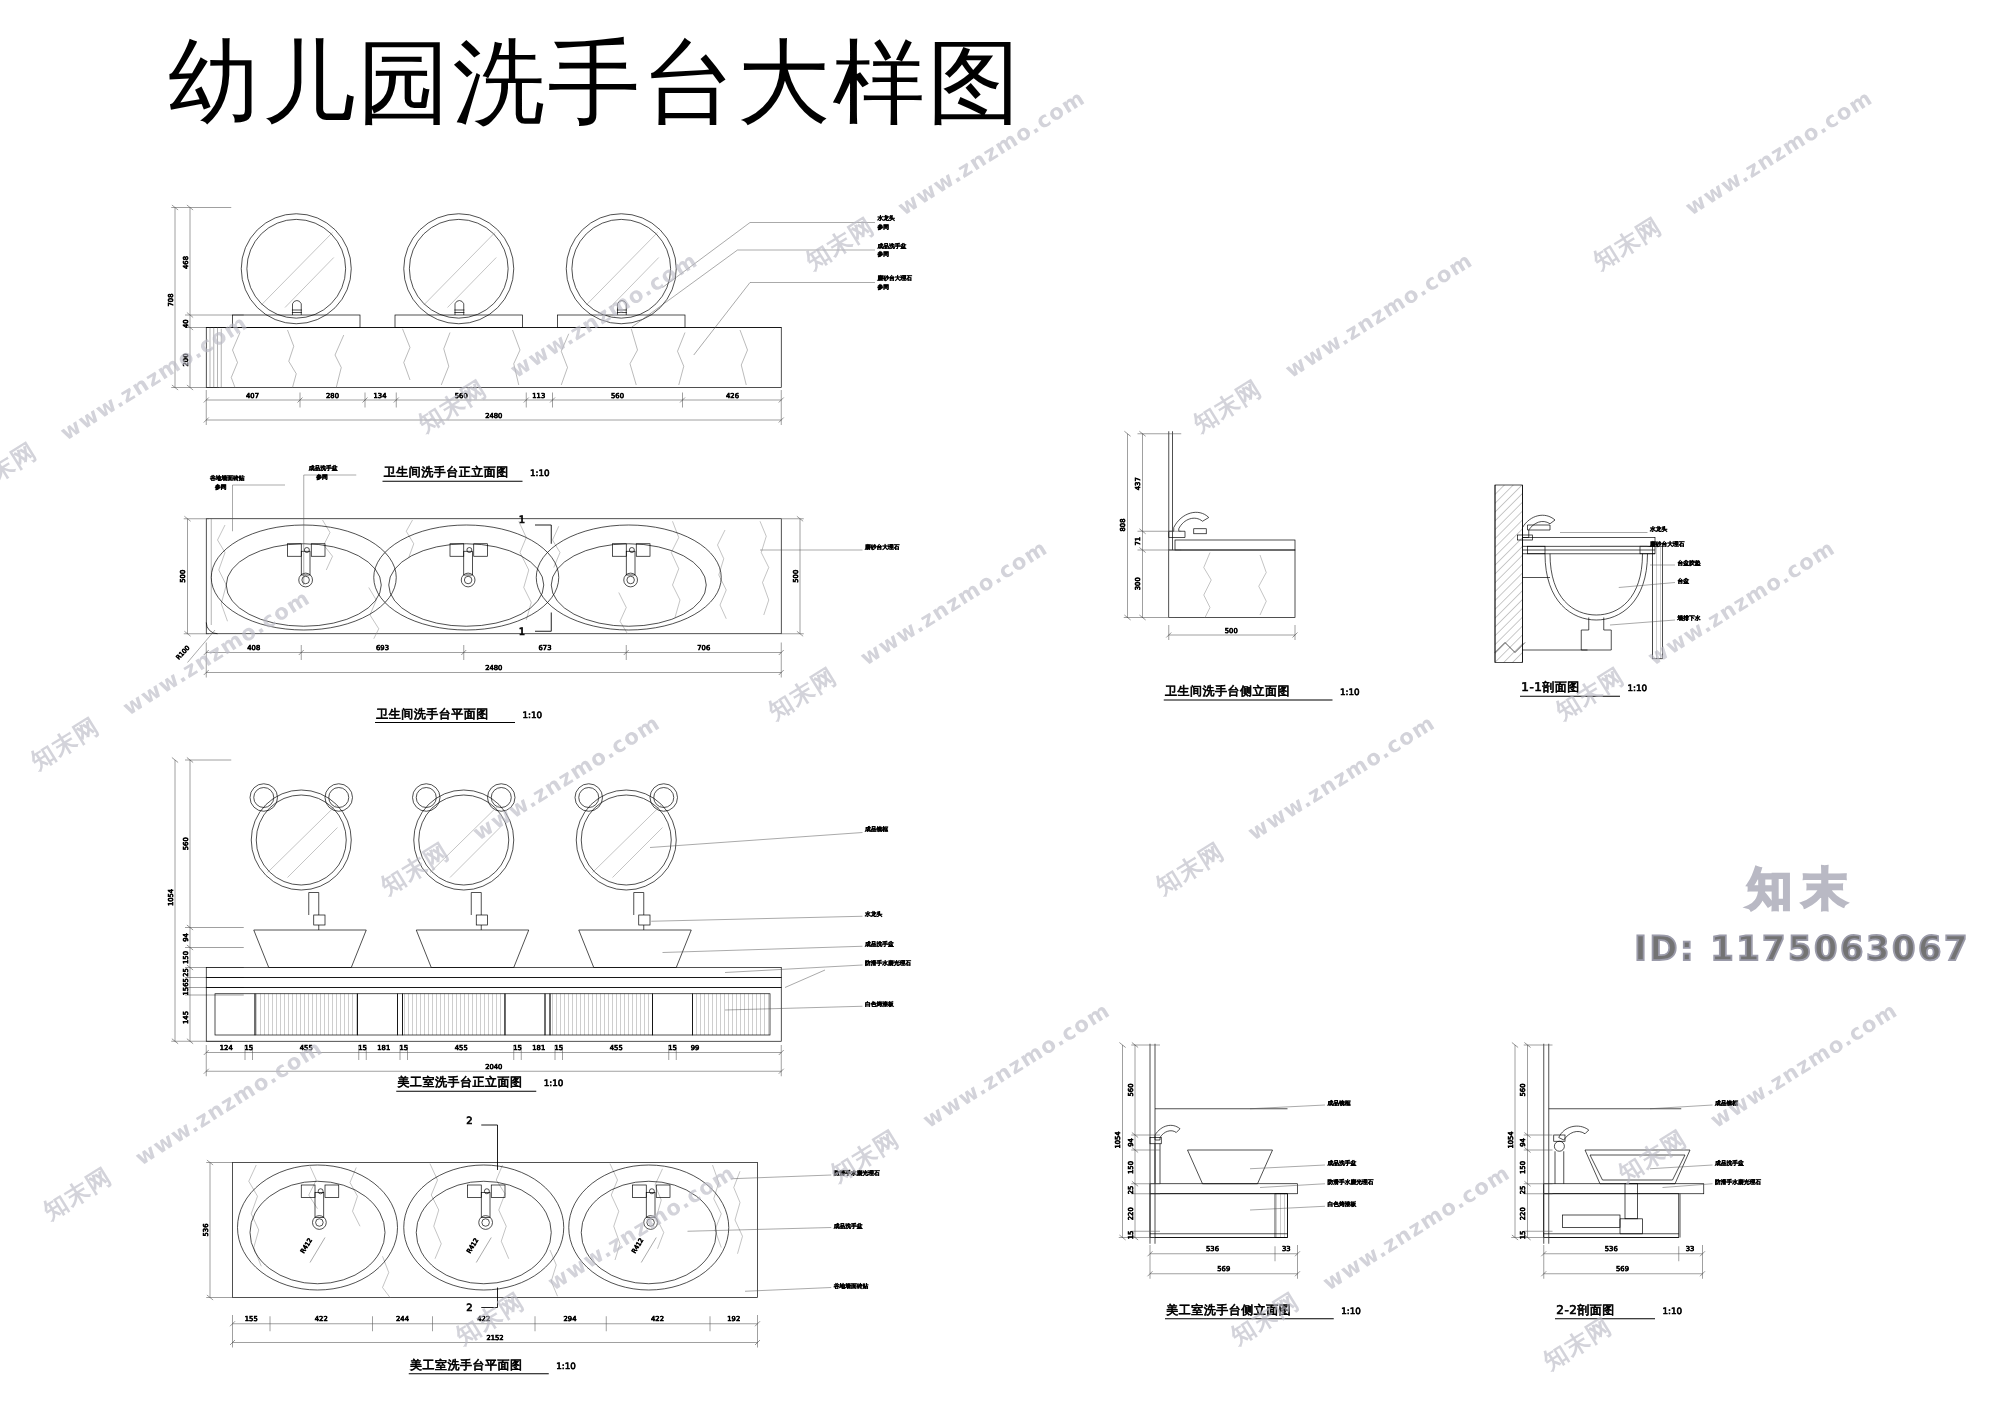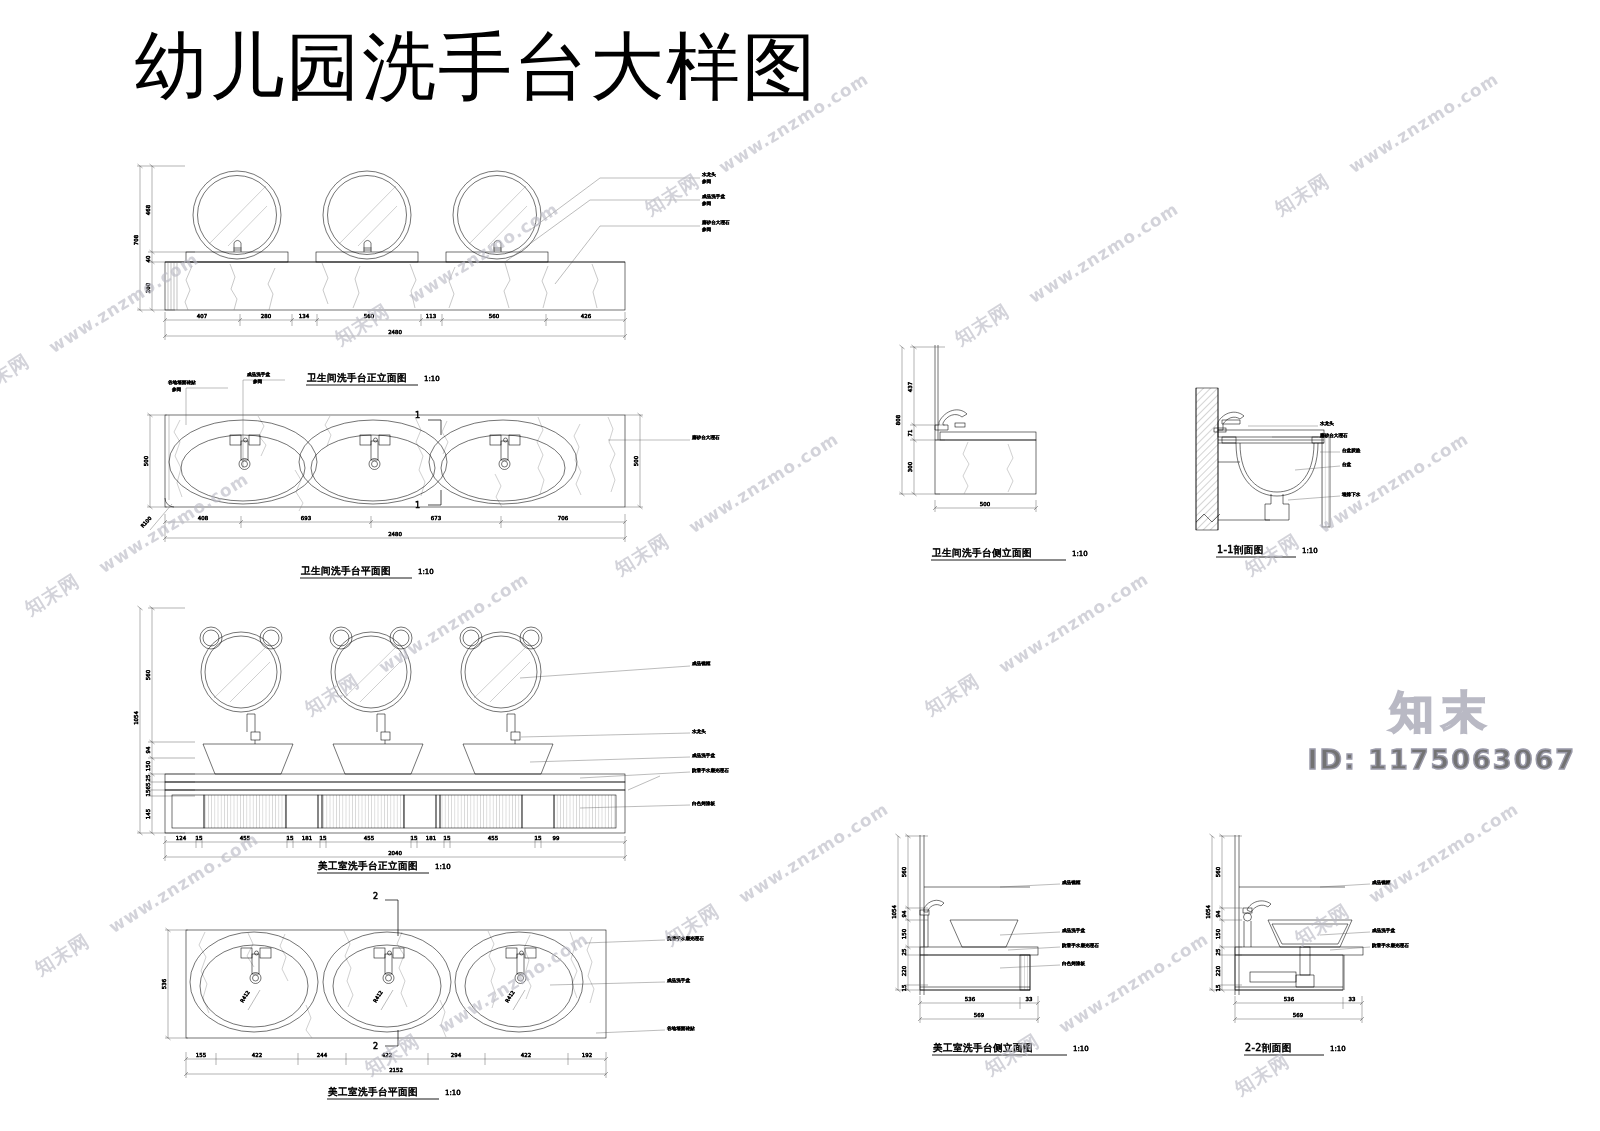--- a/index.html
+++ b/index.html
@@ -10,21 +10,21 @@
   svg.cad{position:absolute;left:0;top:0;width:1600px;height:1131px;}
   .title-main{position:absolute;left:134px;top:26px;font-size:74px;line-height:80px;
       font-family:"DejaVu Sans","Liberation Sans",sans-serif;font-weight:400;color:#000;
       letter-spacing:2px;white-space:nowrap;}
   .wm-layer{position:absolute;left:0;top:0;width:1600px;height:1131px;pointer-events:none;overflow:hidden;}
   .wm{position:absolute;font-size:17px;color:#b9b9c4;opacity:.62;white-space:nowrap;
       transform:rotate(-32deg);transform-origin:left top;font-weight:700;letter-spacing:1px;
       font-family:"DejaVu Sans","Liberation Sans",sans-serif;}
   .wm.cn{font-size:19px;}
   .brand{position:absolute;right:24px;bottom:78px;text-align:center;}
-  .brand-cn{font-size:44px;font-weight:700;color:#ffffff;-webkit-text-stroke:2px #b9b9c4;
+  .brand-cn{font-size:36px;font-weight:700;color:#ffffff;-webkit-text-stroke:2px #b9b9c4;
       letter-spacing:8px;font-family:"DejaVu Sans","Liberation Sans",sans-serif;line-height:56px;}
   .brand-id{font-size:27px;font-weight:700;color:#737373;-webkit-text-stroke:1.4px #9b9baa;
       letter-spacing:2px;font-family:"DejaVu Sans","Liberation Sans",sans-serif;margin-top:4px;}
   text{font-family:"DejaVu Sans","Liberation Sans",sans-serif;fill:#000;}
   .dimtxt{font-size:5.4px;}
   .dimtxt-v{font-size:5.4px;}
   .note{font-size:4.6px;}
   .capt{font-size:9.6px;letter-spacing:.4px;}
   .capt-scale{font-size:7px;}
   .secmark{font-size:8px;}

